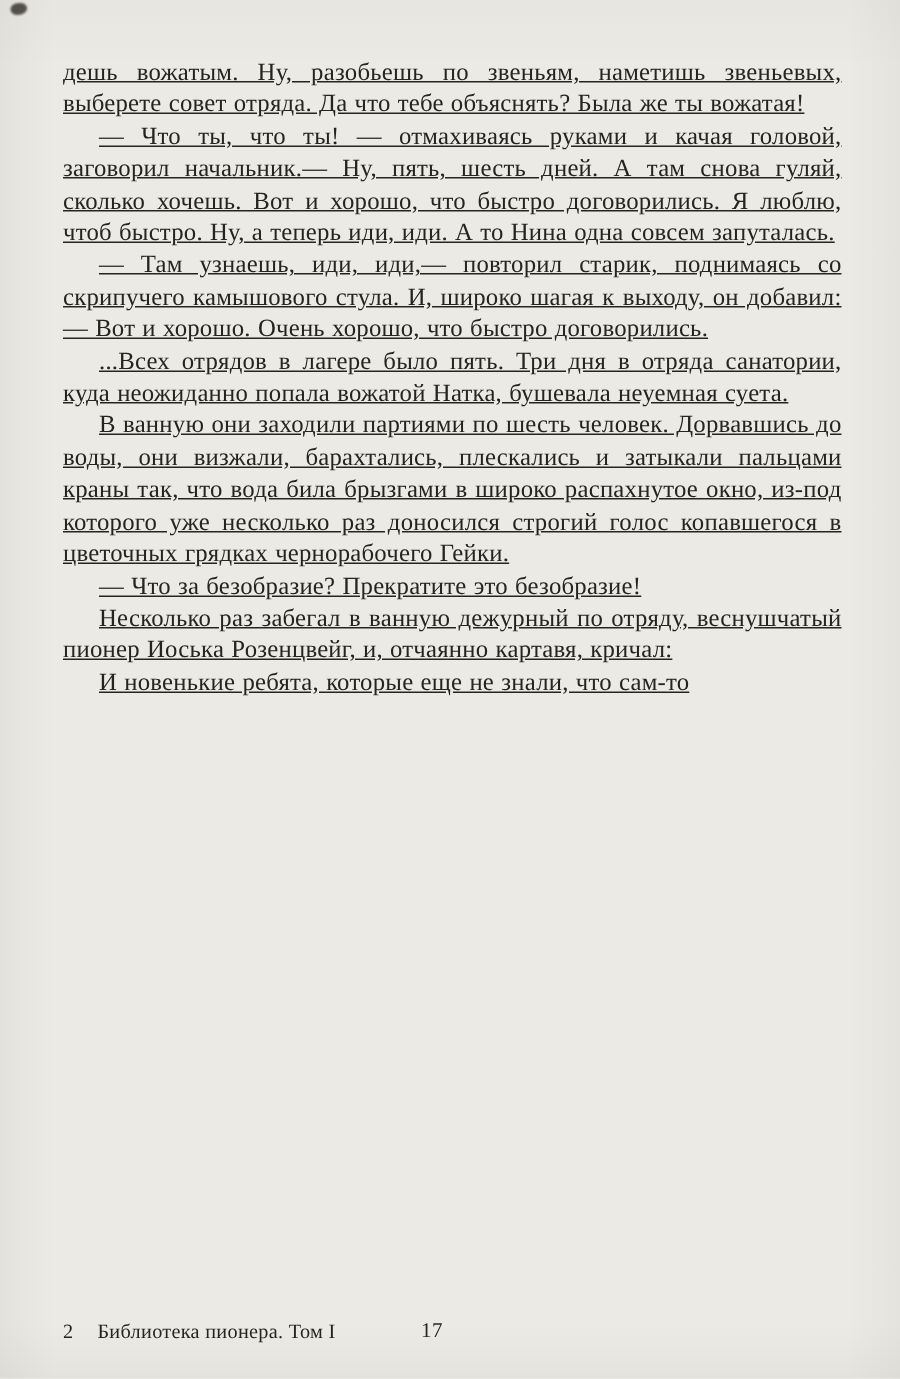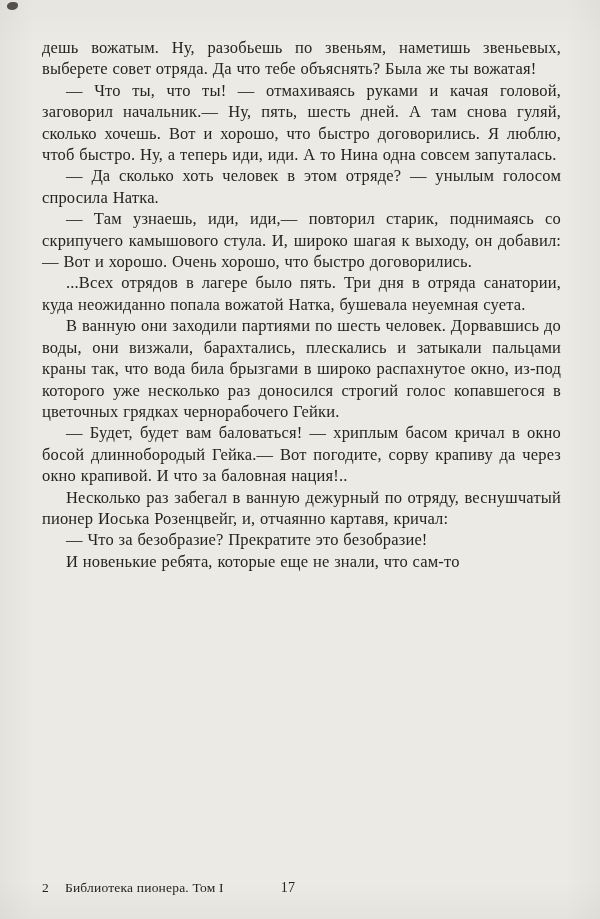--- a/index.html
+++ b/index.html
@@ -38,20 +38,21 @@
     position: absolute;
     top: 37px;
     left: 42px;
     right: 39px;
     font-size: 16.5px;
     line-height: 21.4px;
     text-align: justify;
     letter-spacing: 0.15px;
     word-spacing: 0.5px;
     hyphens: auto;
+    text-decoration: underline;
     -webkit-hyphens: auto;
   }
   .page-text p {
     margin: 0;
     text-indent: 24px;
   }
   .page-text p.no-indent {
     text-indent: 0;
   }
   .footer {
@@ -73,27 +74,25 @@
 </style>
 </head>
 <body>
 
 <div class="page">
   <div class="scan-speck"></div>
 
   <div class="page-text">
     <p class="no-indent">дешь вожатым. Ну, разобьешь по звеньям, наметишь звеньевых, выберете совет отряда. Да что тебе объяснять? Была же ты вожатая!</p>
     <p>— Что ты, что ты! — отмахиваясь руками и качая головой, заговорил начальник.— Ну, пять, шесть дней. А там снова гуляй, сколько хочешь. Вот и хорошо, что быстро договорились. Я люблю, чтоб быстро. Ну, а теперь иди, иди. А то Нина одна совсем запуталась.</p>
-    <p>— Да сколько хоть человек в этом отряде? — унылым голосом спросила Натка.</p>
     <p>— Там узнаешь, иди, иди,— повторил старик, поднимаясь со скрипучего камышового стула. И, широко шагая к выходу, он добавил: — Вот и хорошо. Очень хорошо, что быстро договорились.</p>
     <p>...Всех отрядов в лагере было пять. Три дня в отряда санатории, куда неожиданно попала вожатой Натка, бушевала неуемная суета.</p>
     <p>В ванную они заходили партиями по шесть человек. Дорвавшись до воды, они визжали, барахтались, плескались и затыкали пальцами краны так, что вода била брызгами в широко распахнутое окно, из-под которого уже несколько раз доносился строгий голос копавшегося в цветочных грядках чернорабочего Гейки.</p>
-    <p>— Будет, будет вам баловаться! — хриплым басом кричал в окно босой длиннобородый Гейка.— Вот погодите, сорву крапиву да через окно крапивой. И что за баловная нация!..</p>
+    <p>— Что за безобразие? Прекратите это безобразие!</p>
     <p>Несколько раз забегал в ванную дежурный по отряду, веснушчатый пионер Иоська Розенцвейг, и, отчаянно картавя, кричал:</p>
-    <p>— Что за безобразие? Прекратите это безобразие!</p>
     <p>И новенькие ребята, которые еще не знали, что сам-то</p>
   </div>
 
   <div class="footer">
     <span class="signature">2</span><span>Библиотека пионера. Том I</span>
     <span class="page-number">17</span>
   </div>
 </div>
 
 </body></html>

